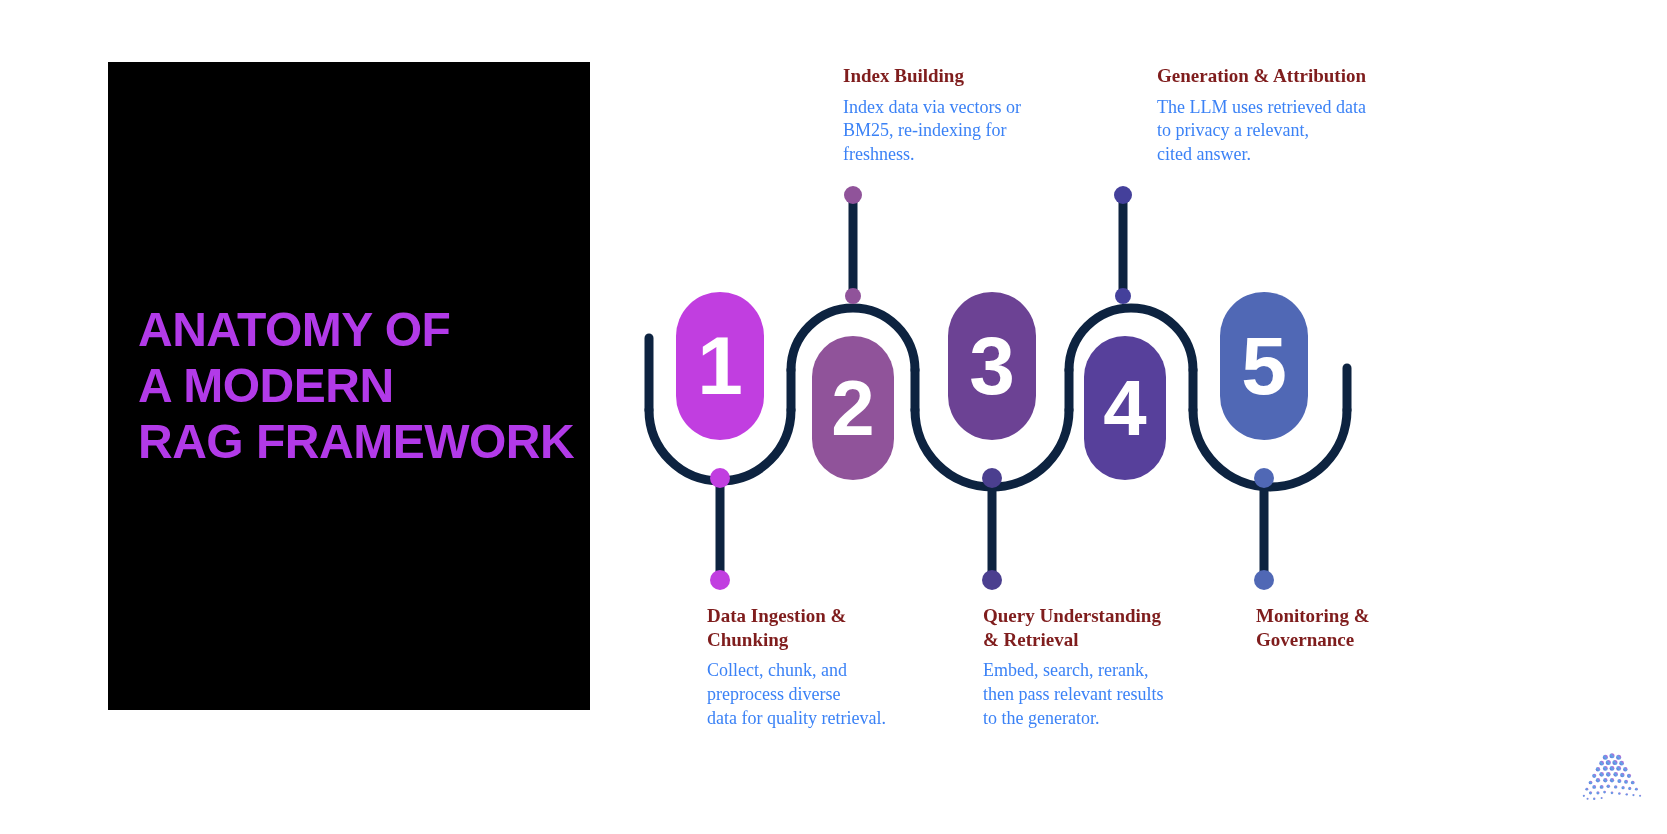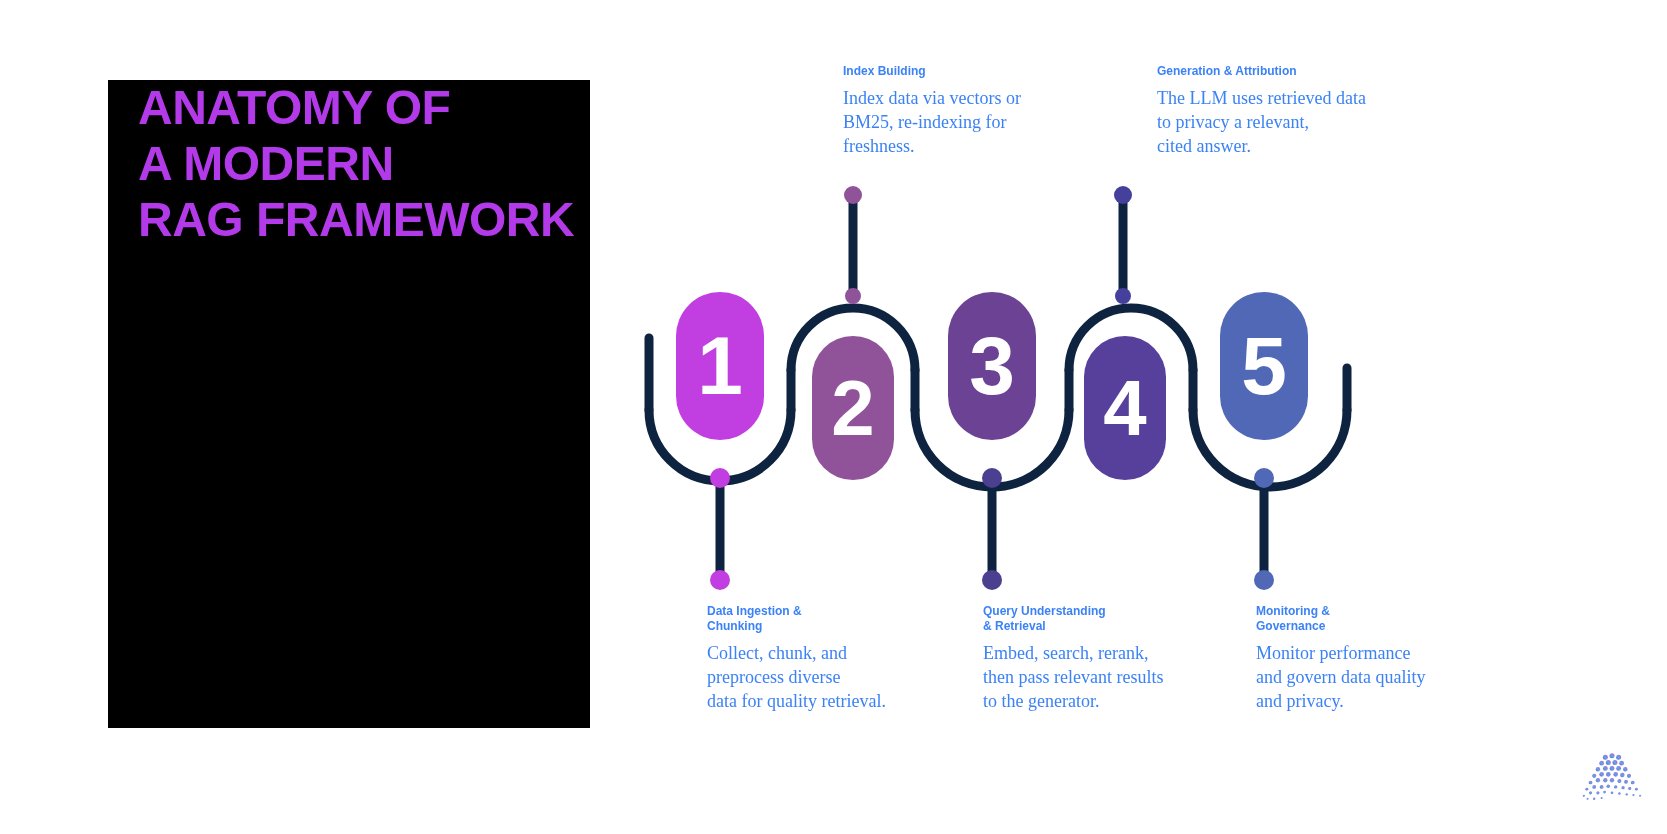--- a/index.html
+++ b/index.html
@@ -10,21 +10,21 @@
     overflow: hidden;
   }
   .canvas { position: relative; width: 1667px; height: 834px; background:#ffffff; }
 
   
   .title-panel {
     position: absolute;
     left: 108px; top: 62px;
     width: 482px; height: 648px;
     background: #000000;
-    display: flex; align-items: flex-start; margin-top: 18px;
+    display: flex; align-items: center;
   }
   .title-text {
     padding-left: 30px;
     color: #b23ae8;
     font-family: "Liberation Sans", sans-serif;
     font-weight: 700;
     font-size: 48px;
     line-height: 1.17;
     letter-spacing: -0.5px;
     text-transform: uppercase;
@@ -44,25 +44,25 @@
     font-weight: 700;
     line-height: 1;
     user-select: none;
   }
   .pill.tall   { width: 88px; height: 148px; border-radius: 44px; font-size: 82px; }
   .pill.tall2  { width: 82px; height: 144px; border-radius: 41px; font-size: 78px; }
 
   
   .block { position: absolute; }
   .block h3 {
-    font-family: Liberation Sans, sans-serif;
+    font-family: Liberation Serif, serif;
     font-weight: 700;
-    font-size: 12px;
+    font-size: 19px;
     line-height: 1.24;
-    color: #3b82f6;
+    color: #7f1d1d;
     margin-bottom: 8px;
     white-space: pre-line;
   }
   .block p {
     font-family: Liberation Serif, serif;
     font-weight: 400;
     font-size: 18px;
     line-height: 1.33;
     color: #3b82f6;
     white-space: pre-line;
@@ -192,23 +192,20 @@
     <h3>Data Ingestion &amp;
 Chunking</h3>
     <p>Collect, chunk, and
 preprocess diverse
 data for quality retrieval.</p>
   </div>
 
   <div class="block" style="left:1256px; top:604px; width:230px;">
     <h3>Monitoring &amp;
 Governance</h3>
-    <p>Monitor performance
-and govern data quality
-and privacy.</p>
   </div>
 
   <svg class="logo" viewBox="0 0 100 100">
     <defs>
       <linearGradient id="lg" x1="0" y1="1" x2="1" y2="0">
         <stop offset="0%" stop-color="#7b4fd0"></stop>
         <stop offset="45%" stop-color="#5aa8e8"></stop>
         <stop offset="100%" stop-color="#d94fd0"></stop>
       </linearGradient>
     </defs>

